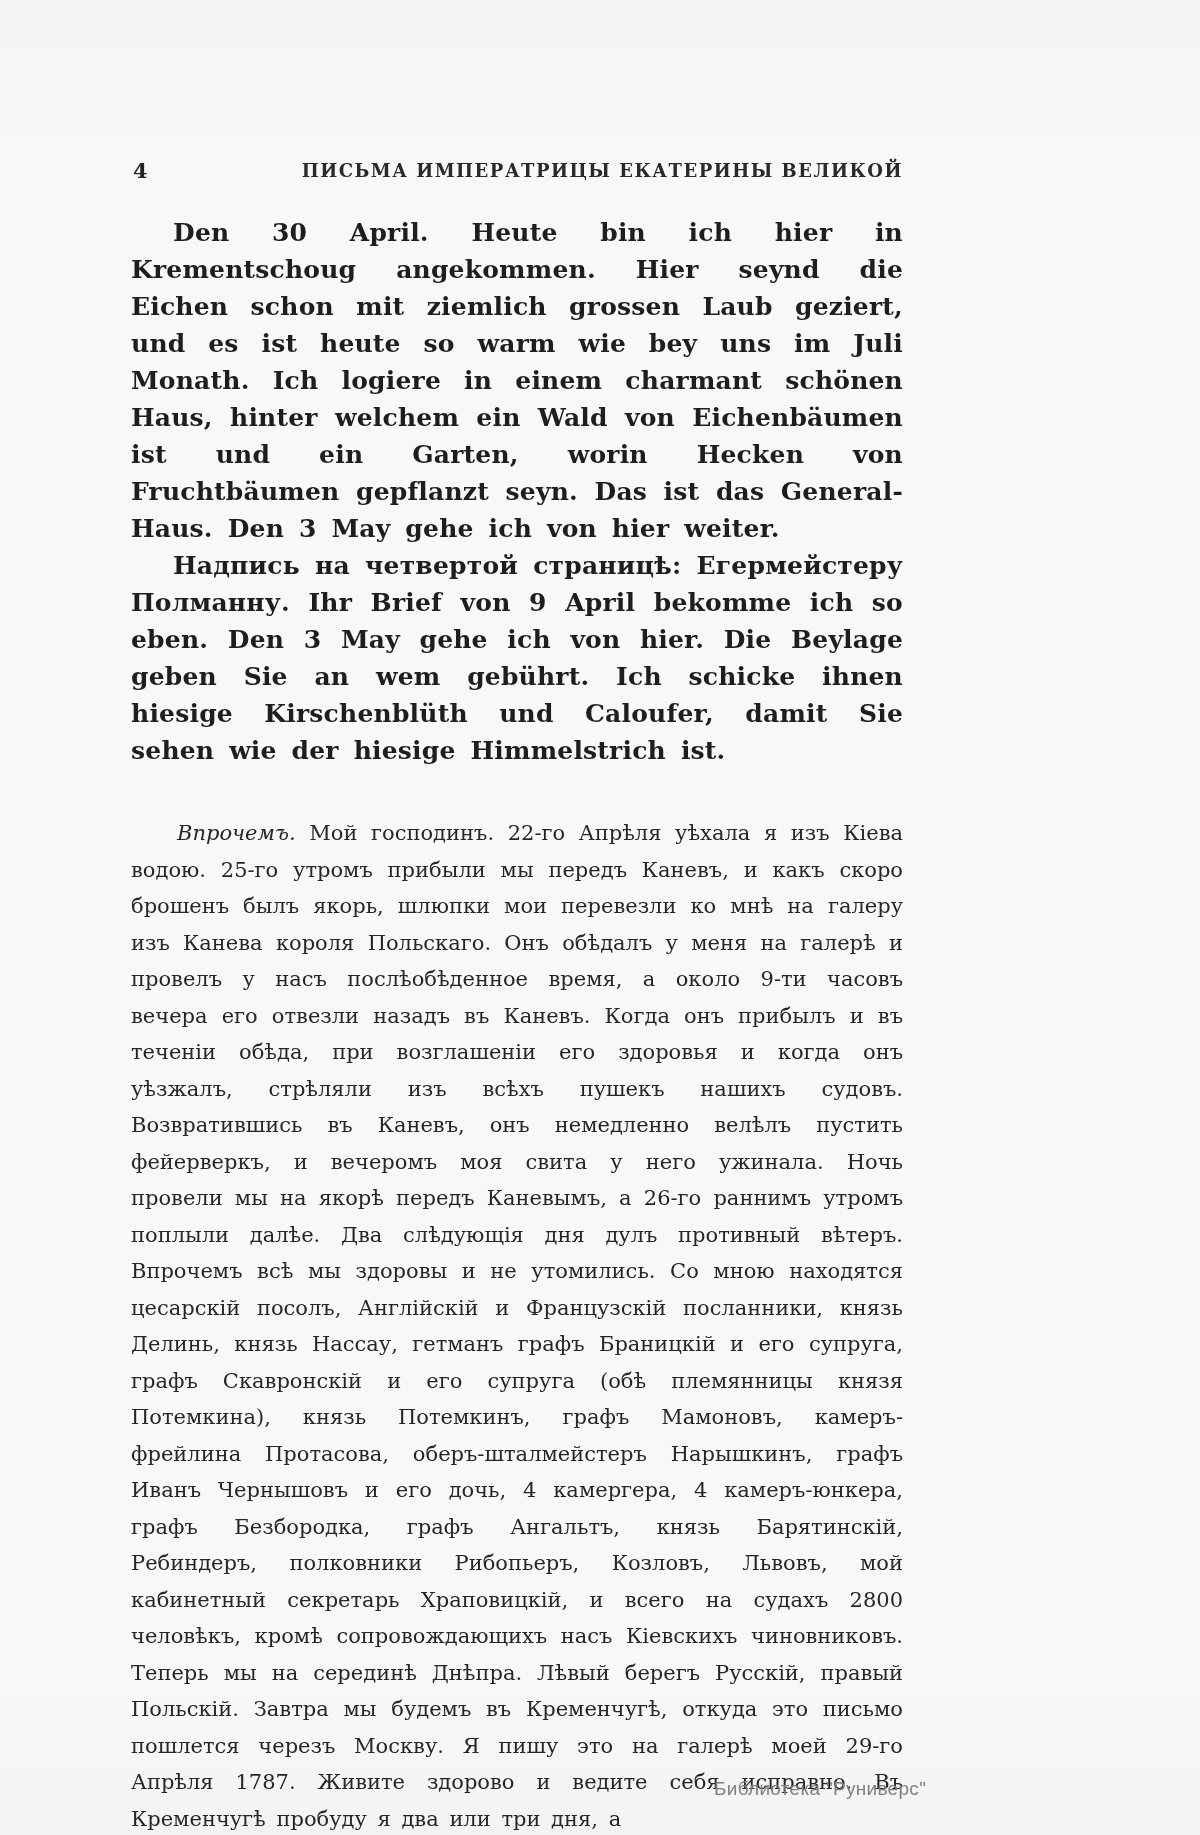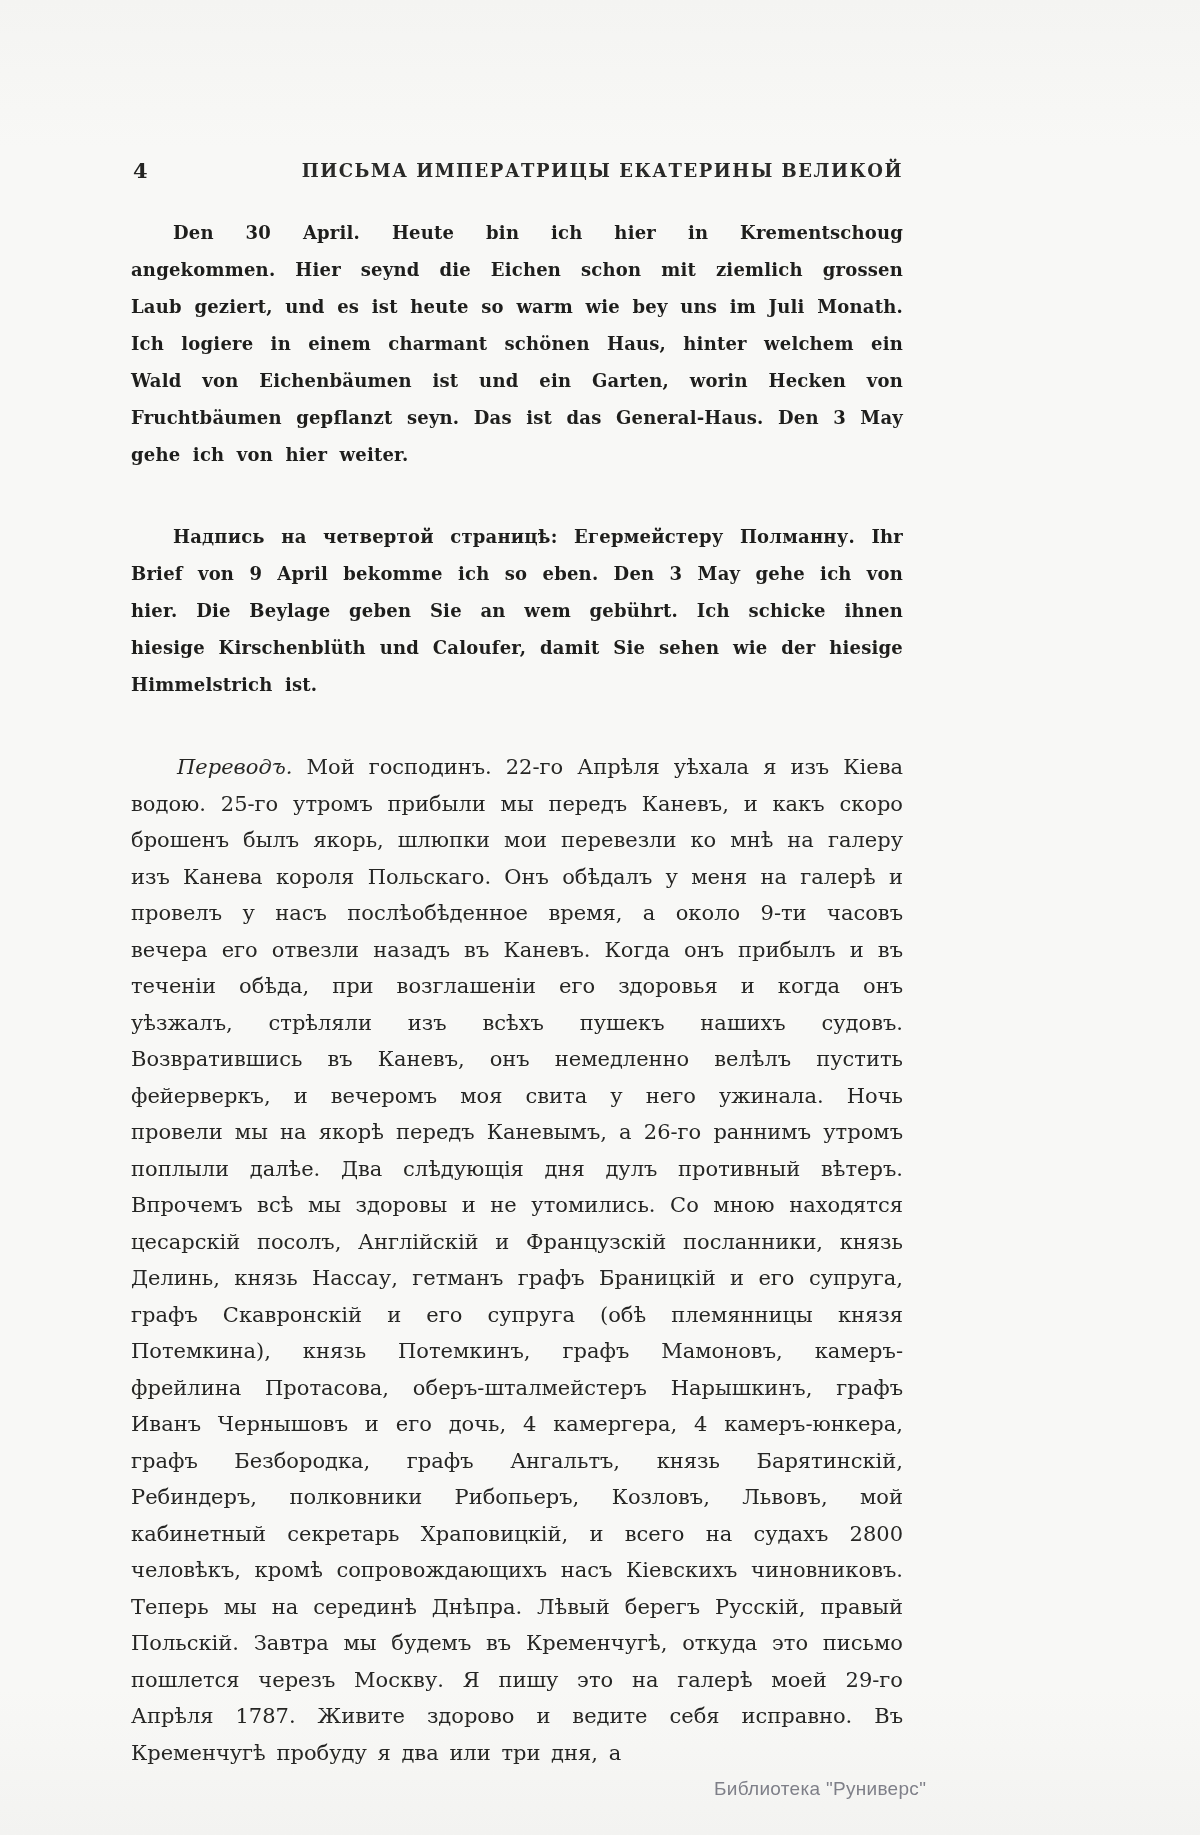--- a/index.html
+++ b/index.html
@@ -41,30 +41,30 @@
     text-align: right;
     font-size: 18px;
     font-weight: bold;
     letter-spacing: 1.5px;
     padding-top: 4px;
     color: #2a2a28;
   }
   
   .fraktur {
     margin: 0;
-    font-size: 18px;
+    font-size: 25px;
     font-weight: 700;
     line-height: 37px;
     text-align: justify;
     word-spacing: 6px;
     letter-spacing: 0.2px;
     color: #1e1e1c;
   }
   .fraktur.first { text-indent: 42px; margin-top: 28px; }
-  .fraktur.second { text-indent: 42px; margin-top: 45px; }
+  .fraktur.second { text-indent: 42px; }
   .inscription { font-weight: 700; }
   .translation {
     margin: 46px 0 0 0;
     font-size: 21px;
     line-height: 36.5px;
     text-align: justify;
     text-indent: 46px;
     word-spacing: 4px;
     color: #262624;
   }
@@ -91,20 +91,20 @@
     </div>
 
     <p class="fraktur first">Den 30 April. Heute bin ich hier in Krementschoug angekommen. Hier seynd die Eichen schon mit ziemlich grossen Laub geziert, und es ist heute so warm wie bey uns im Juli Monath. Ich logiere in einem charmant schönen Haus, hinter welchem ein Wald von Eichenbäumen ist und ein Garten, worin Hecken von Fruchtbäumen gepflanzt seyn. Das ist das General-Haus. Den 3 May gehe ich von hier weiter.</p>
 
     <p class="fraktur second">
       <span class="inscription">Надпись на четвертой страницѣ: Егермейстеру Полманну.</span>
       <span>Ihr Brief von 9 April bekomme ich so eben. Den 3 May gehe ich von hier. Die Beylage geben Sie an wem gebührt. Ich schicke ihnen hiesige Kirschenblüth und Caloufer, damit Sie sehen wie der hiesige Himmelstrich ist.</span>
     </p>
 
     <p class="translation">
-      <span class="lead">Переводъ.</span>
+      <span class="lead">Впрочемъ.</span>
       <span>Мой господинъ. 22-го Апрѣля уѣхала я изъ Кіева водою. 25-го утромъ прибыли мы передъ Каневъ, и какъ скоро брошенъ былъ якорь, шлюпки мои перевезли ко мнѣ на галеру изъ Канева короля Польскаго. Онъ обѣдалъ у меня на галерѣ и провелъ у насъ послѣобѣденное время, а около 9-ти часовъ вечера его отвезли назадъ въ Каневъ. Когда онъ прибылъ и въ теченіи обѣда, при возглашеніи его здоровья и когда онъ уѣзжалъ, стрѣляли изъ всѣхъ пушекъ нашихъ судовъ. Возвратившись въ Каневъ, онъ немедленно велѣлъ пустить фейерверкъ, и вечеромъ моя свита у него ужинала. Ночь провели мы на якорѣ передъ Каневымъ, а 26-го раннимъ утромъ поплыли далѣе. Два слѣдующія дня дулъ противный вѣтеръ. Впрочемъ всѣ мы здоровы и не утомились. Со мною находятся цесарскій посолъ, Англійскій и Французскій посланники, князь Делинь, князь Нассау, гетманъ графъ Браницкій и его супруга, графъ Скавронскій и его супруга (обѣ племянницы князя Потемкина), князь Потемкинъ, графъ Мамоновъ, камеръ-фрейлина Протасова, оберъ-шталмейстеръ Нарышкинъ, графъ Иванъ Чернышовъ и его дочь, 4 камергера, 4 камеръ-юнкера, графъ Безбородка, графъ Ангальтъ, князь Барятинскій, Ребиндеръ, полковники Рибопьеръ, Козловъ, Львовъ, мой кабинетный секретарь Храповицкій, и всего на судахъ 2800 человѣкъ, кромѣ сопровождающихъ насъ Кіевскихъ чиновниковъ. Теперь мы на серединѣ Днѣпра. Лѣвый берегъ Русскій, правый Польскій. Завтра мы будемъ въ Кременчугѣ, откуда это письмо пошлется черезъ Москву. Я пишу это на галерѣ моей 29-го Апрѣля 1787. Живите здорово и ведите себя исправно. Въ Кременчугѣ пробуду я два или три дня, а</span>
     </p>
 
   </div>
 
   <div class="watermark">Библиотека "Руниверс"</div>
 </div>
 
 </body></html>

